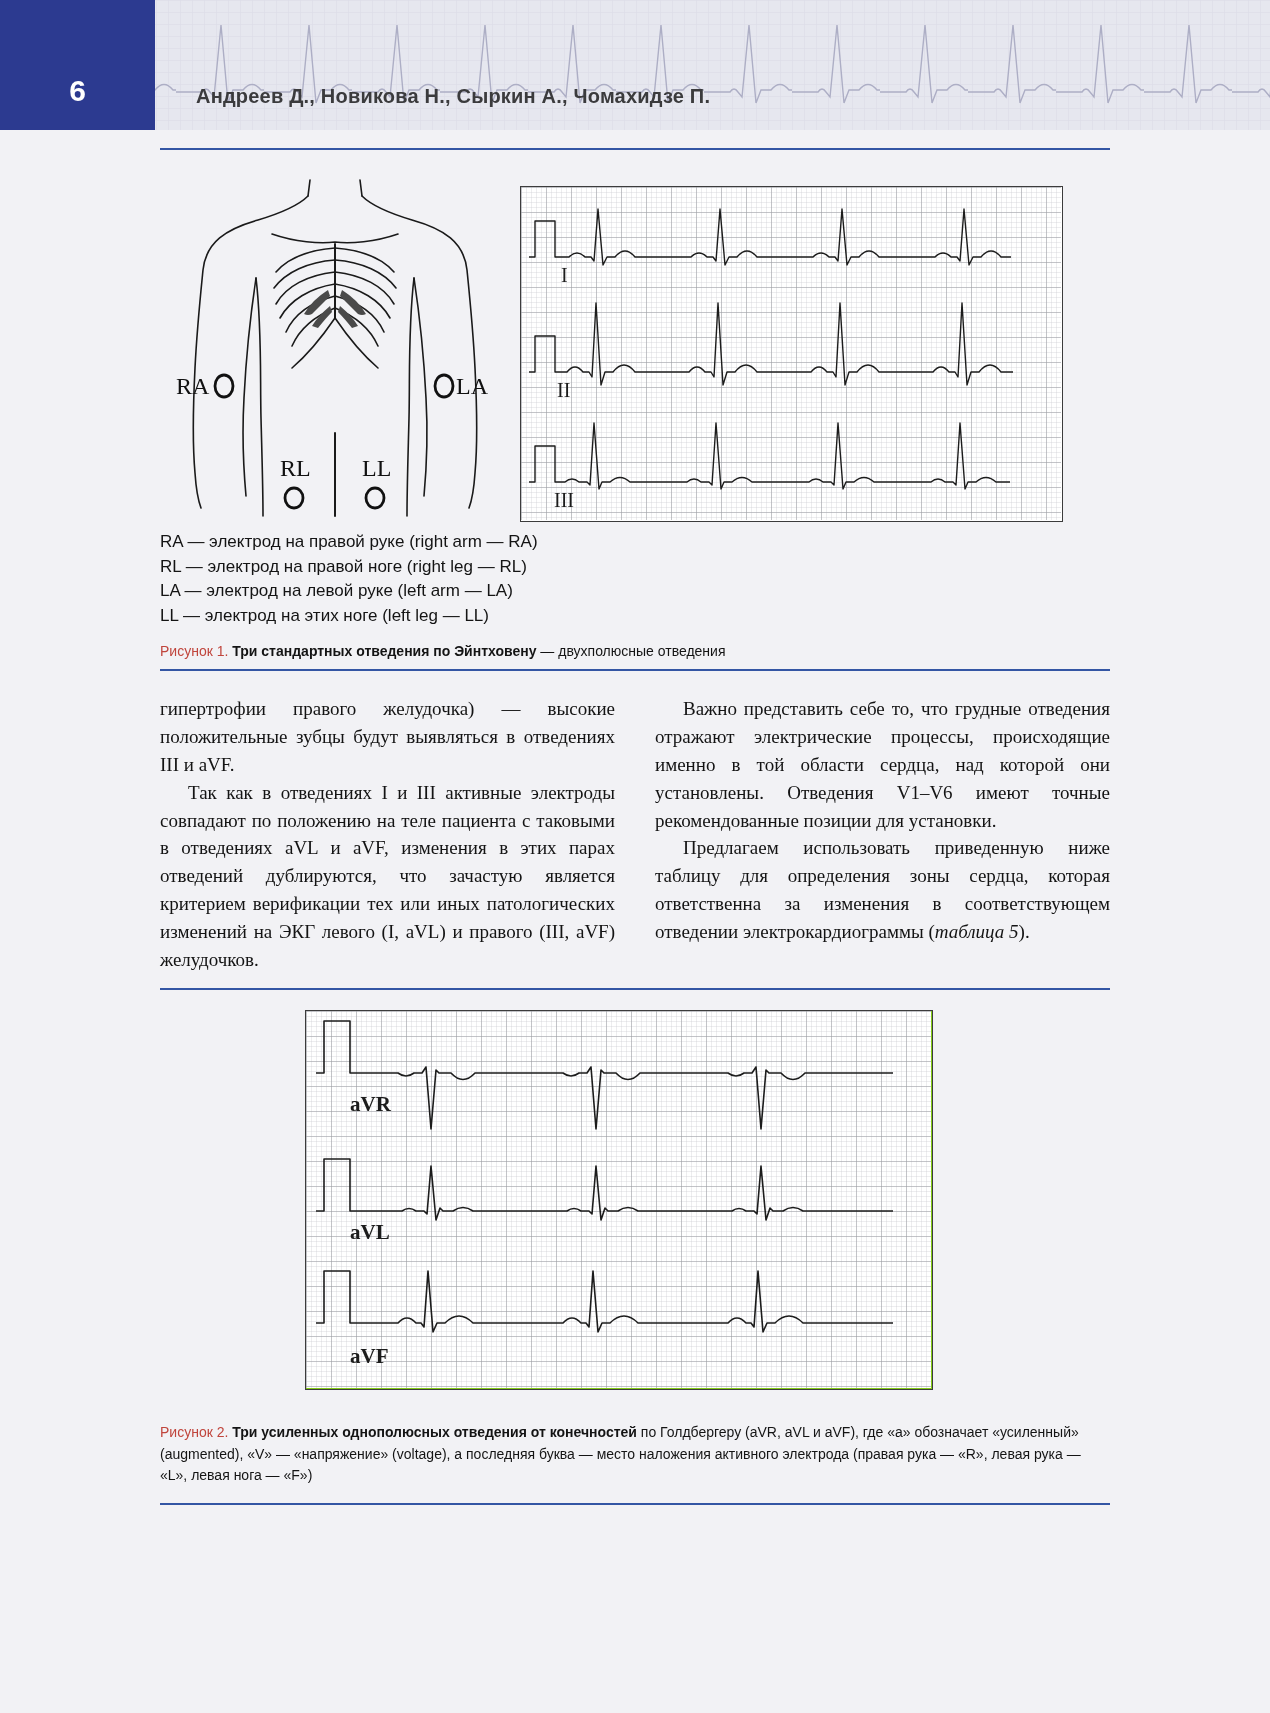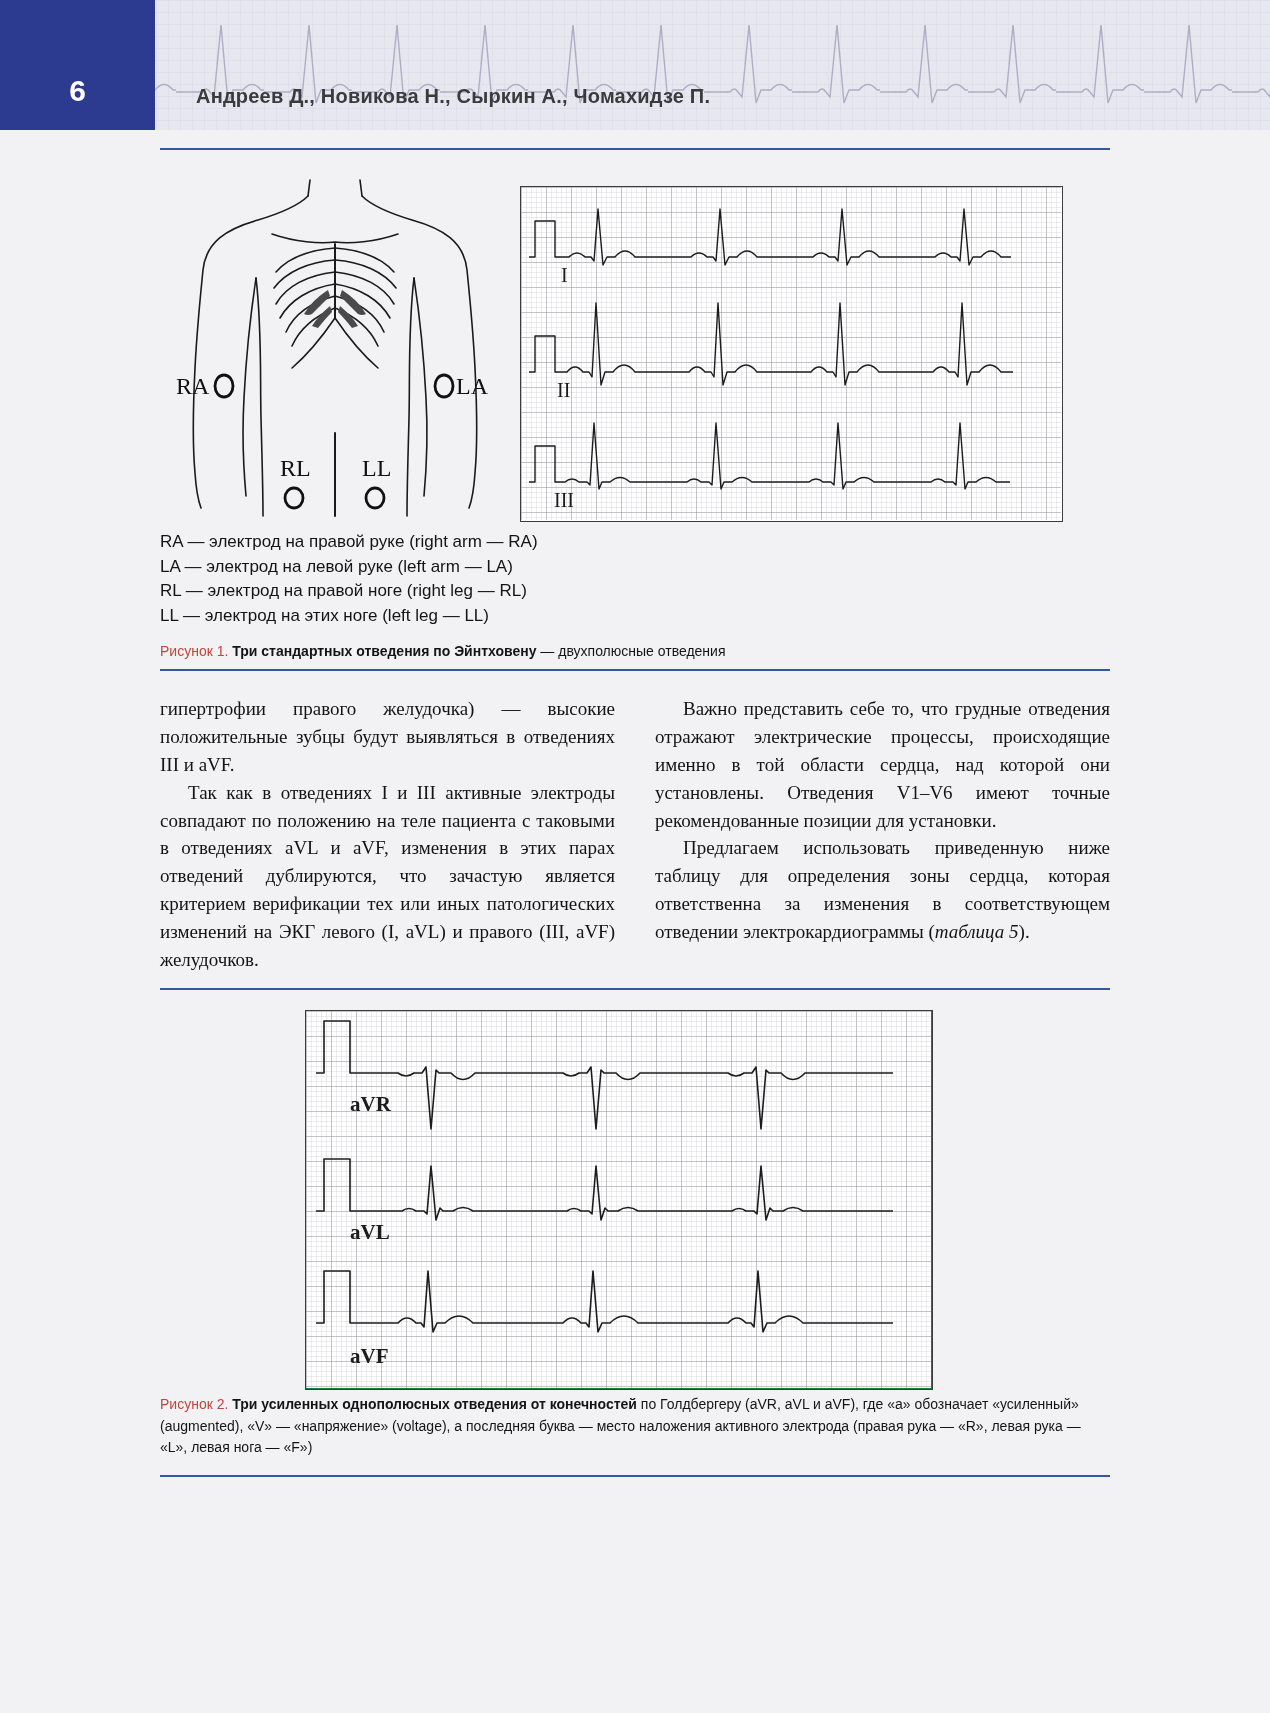--- a/index.html
+++ b/index.html
@@ -50,22 +50,22 @@
   .cols {
     display:flex; gap:40px; margin-top:24px;
     font-family:"Liberation Serif", serif;
     font-size:19px; line-height:1.47; text-align:justify; color:#141414;
   }
   .col { flex:1 1 0; }
   .col p { margin:0; }
   .col p.indent { text-indent:28px; }
 
   
-  .ecg-box2 { margin-top:20px; margin-left:145px; width:628px; height:380px; border:1.5px solid #3c3c3c; background:#15803d; }
-  .caption2 { margin-top:4px; line-height:1.55; }
+  .ecg-box2 { margin-top:20px; margin-left:145px; width:628px; height:380px; border:1.5px solid #3c3c3c; background:#84cc16; }
+  .caption2 { margin-top:32px; line-height:1.55; }
 </style>
 </head>
 <body>
 
 <div class="page">
 
   <header class="band">
     <svg class="band-bg" width="1270" height="130" viewBox="0 0 1270 130" xmlns="http://www.w3.org/2000/svg">
       <defs>
         <pattern id="hg" width="12" height="12" patternUnits="userSpaceOnUse">
@@ -184,22 +184,22 @@
             <text x="40" y="95">I</text>
             <text x="36" y="210">II</text>
             <text x="33" y="320">III</text>
           </g>
         </svg>
       </div>
     </div>
 
     <div class="legend">
       <div>RA — электрод на правой руке (right arm — RA)</div>
+      <div>RL — электрод на правой ноге (right leg — RL)</div>
       <div>LA — электрод на левой руке (left arm — LA)</div>
-      <div>RL — электрод на правой ноге (right leg — RL)</div>
       <div>LL — электрод на этих ноге (left leg — LL)</div>
     </div>
 
     <p class="caption">
       <span class="cap-label">Рисунок 1.</span><span class="cap-bold"> Три стандартных отведения по Эйнтховену</span><span> — двухполюсные отведения</span>
     </p>
 
     <hr class="rule rule-2">
 
     <div class="cols">

